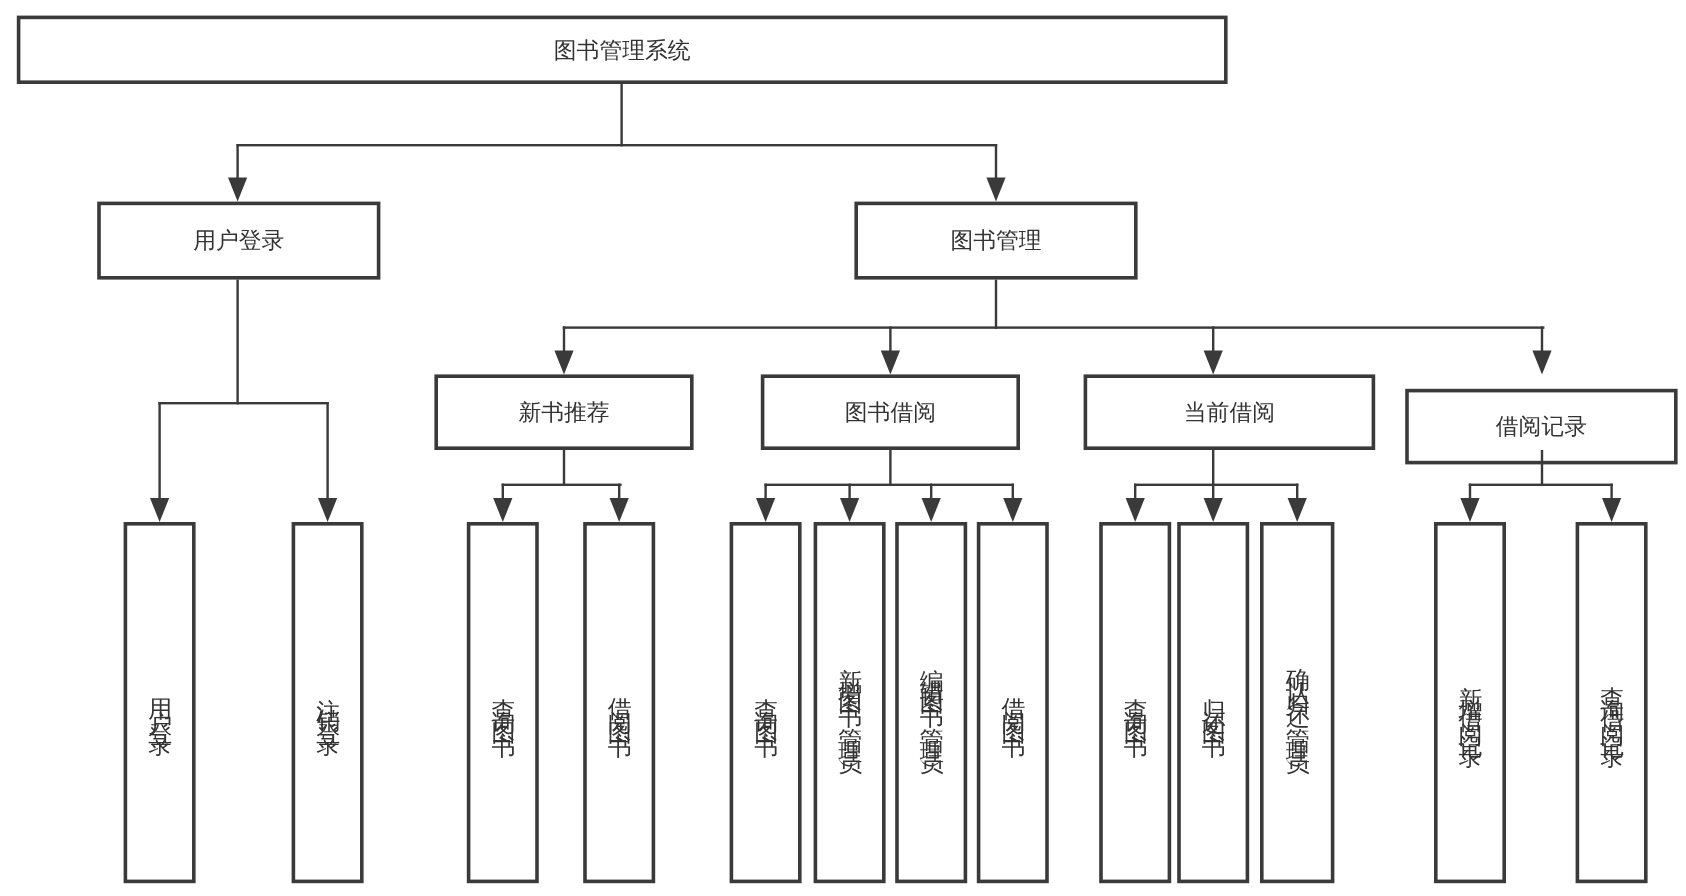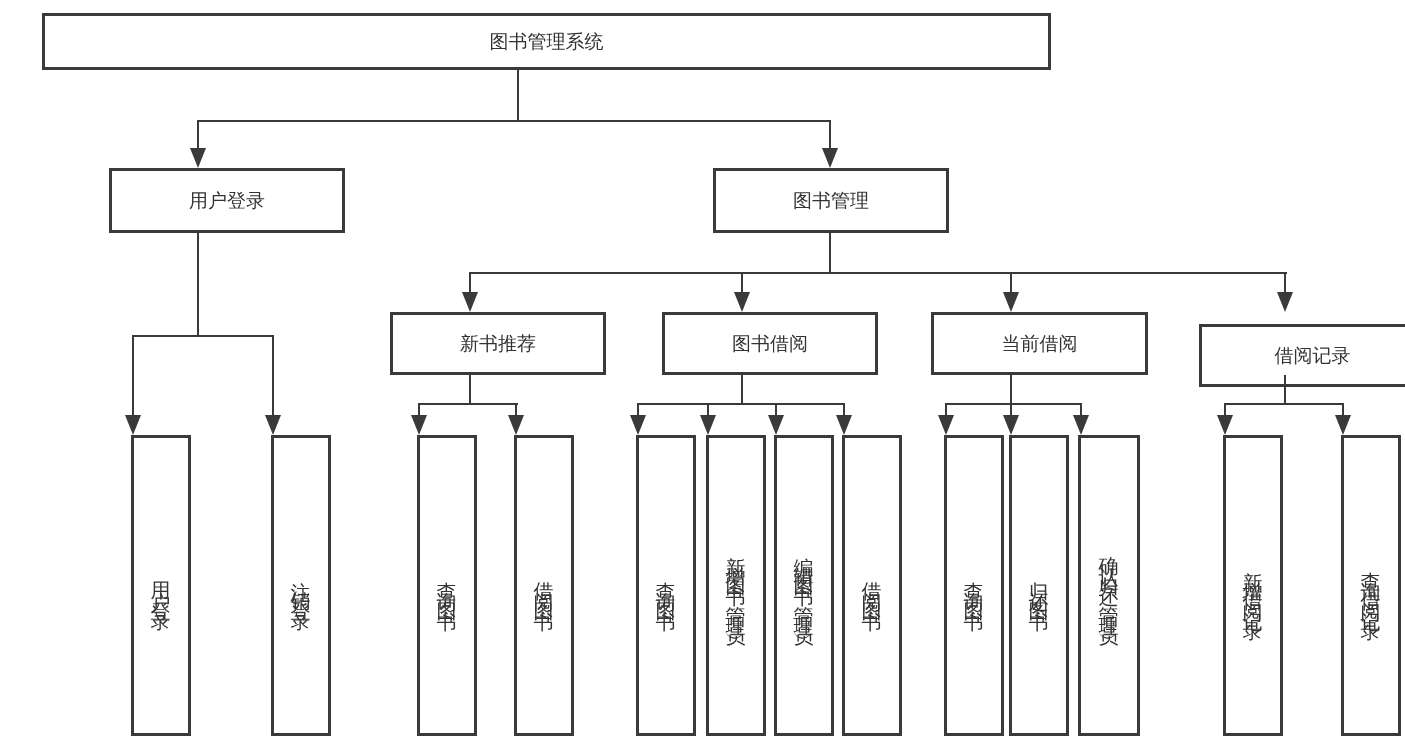--- a/index.html
+++ b/index.html
@@ -5,21 +5,21 @@
   html, body { margin:0; padding:0; background:#ffffff; }
   body { font-family:"Liberation Sans", sans-serif; }
   #canvas {
     position:relative; width:1405px; height:747px; background:#ffffff;
     overflow:hidden; color:#333333;
   }
   .box {
     position:absolute; box-sizing:border-box; background:#ffffff;
     border:3px solid #3a3a3a; display:flex; align-items:center;
     justify-content:center; font-size:19px; color:#333333;
-    text-align:center; white-space:nowrap;margin-left:28px;
+    text-align:center; white-space:nowrap;
   }
   .leaf {
     writing-mode:vertical-rl; text-orientation:mixed;
     font-size:20px; letter-spacing:10px; line-height:1;
   }
   .hl { position:absolute; height:2px; background:#3a3a3a; }
   .vl { position:absolute; width:2px;  background:#3a3a3a; }
   .ah {
     position:absolute; width:0; height:0;
     border-left:8px solid transparent; border-right:8px solid transparent;
@@ -37,33 +37,33 @@
 <div id="canvas">
 
   <div class="box" style="left:14px; top:13px; width:1009px; height:57px;">
     <span>图书管理系统</span>
   </div>
 
   <div class="box" style="left:81px; top:168px; width:236px; height:65px;">
     <span>用户登录</span>
   </div>
 
-  <div class="box" style="left:685px; top:168px; width:236px; height:65px;">
+  <div class="box" style="left:712px; top:168px; width:236px; height:65px;">
     <span>图书管理</span>
   </div>
 
   <div class="box" style="left:634px; top:312px; width:216px; height:63px;">
     <span>图书借阅</span>
   </div>
 
   <div class="box" style="left:362px; top:312px; width:216px; height:63px;">
     <span>新书推荐</span>
   </div>
 
-  <div class="box" style="left:903px; top:312px; width:217px; height:63px;">
+  <div class="box" style="left:903px; top:312px; width:243px; height:63px;">
     <span>当前借阅</span>
   </div>
 
   <div class="box" style="left:1171px; top:324px; width:227px; height:63px;">
     <span>借阅记录</span>
   </div>
 
   <div class="box leaf" style="left:103px; top:435px; width:60px; height:301px;">
     <span>用户登录</span>
   </div>

